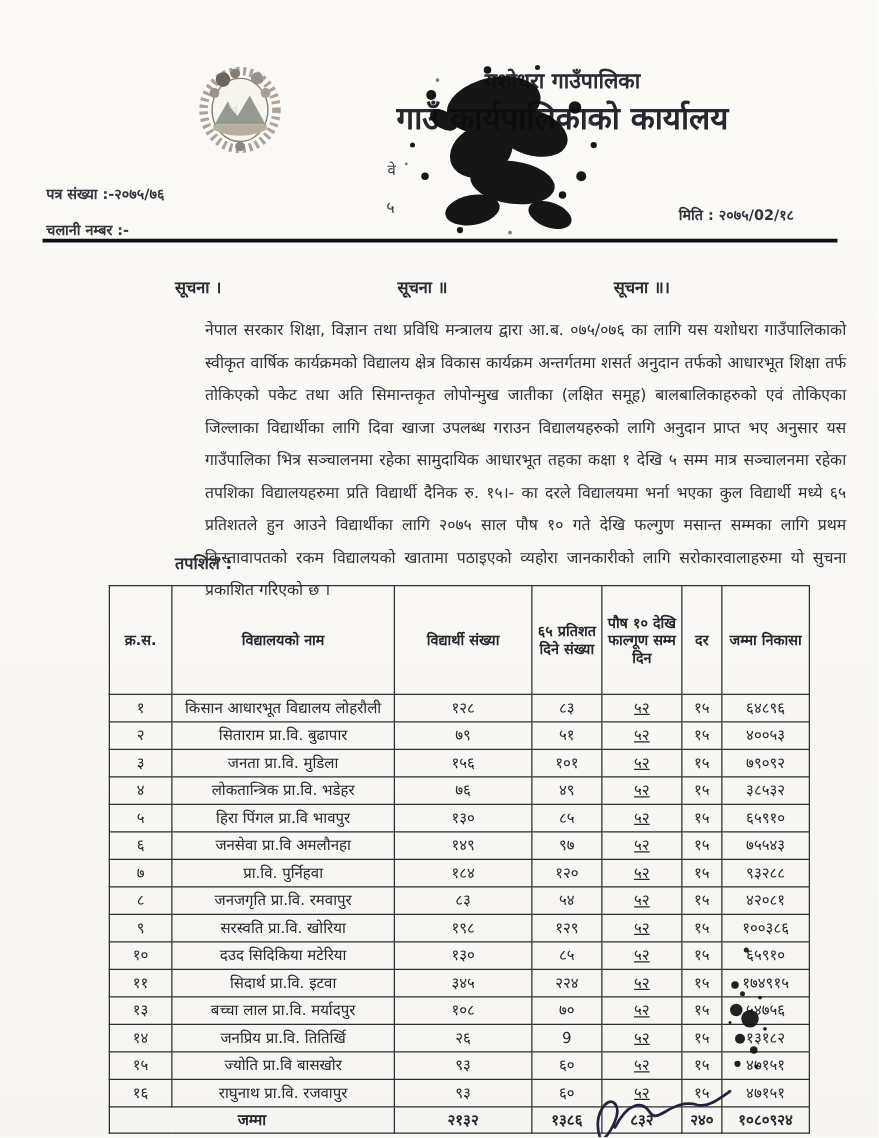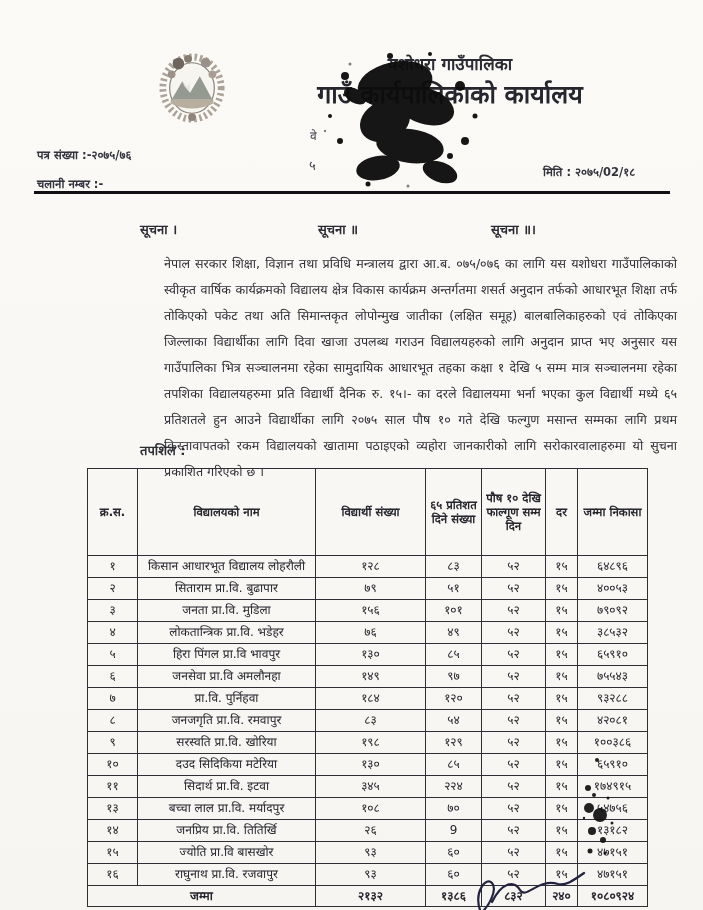--- a/index.html
+++ b/index.html
@@ -28,21 +28,21 @@
   .n1{left:140px;text-align:right;} .n2{left:318px;text-align:center;} .n3{left:491px;}
   
   .body-par{left:128px;top:251px;width:513px;font-size:12.6px;line-height:26px;text-align:justify;color:#2e2e36;margin-left:36px;}
   .details-h{left:140px;top:441px;font-size:13px;font-weight:700;}
   
   table.sheet{position:absolute;left:87px;top:468px;width:560px;border-collapse:collapse;table-layout:fixed;}
   table.sheet th,table.sheet td{border:1.4px solid #2e2e34;padding:0 2px;text-align:center;color:#26262e;overflow:hidden;}
   table.sheet th{height:86px;font-size:11.5px;line-height:14px;font-weight:600;}
   table.sheet td{height:21px;font-size:12px;line-height:13px;}
   table.sheet tfoot td{height:20px;font-weight:600;}
-  .c0{width:50px;} .c1{width:178px;} .c2{width:110px;} .c3{width:56px;} .c4{width:64px;} .c5{width:32px;} .c6{width:70px;}
+  .c0{width:50px;} .c1{width:178px;} .c2{width:110px;} .c3{width:56px;} .c4{width:64px;text-decoration:underline;} .c5{width:32px;} .c6{width:70px;}
   
   .blot{left:290px;top:46px;z-index:5;}
   .specks{left:572px;top:748px;z-index:6;}
   .sig{left:462px;top:870px;z-index:6;}
   .logo{left:158px;top:50px;z-index:1;}
 </style>
 </head>
 <body>
 
 <div class="page">

